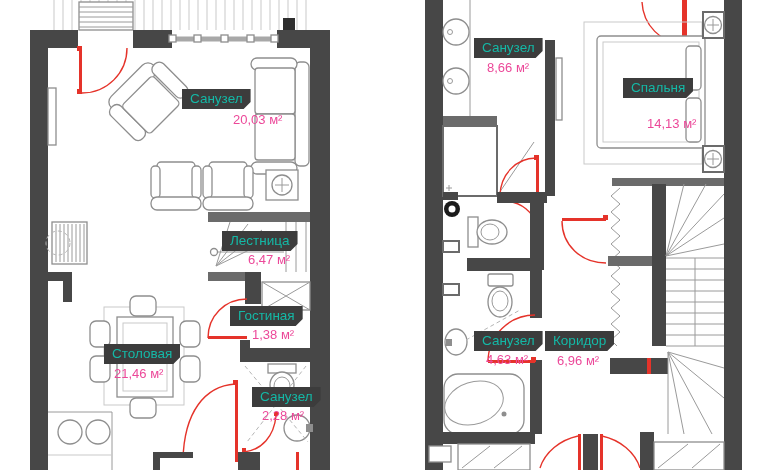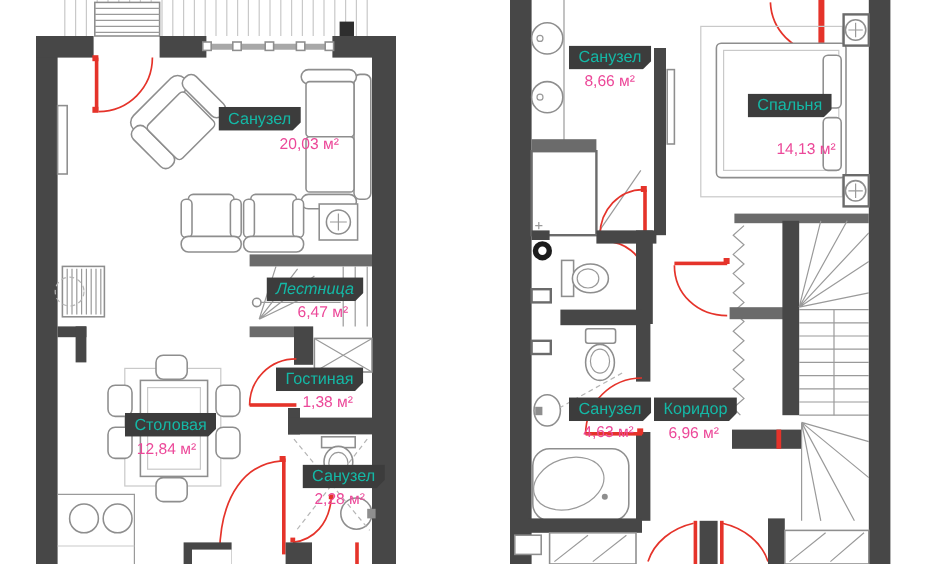--- a/index.html
+++ b/index.html
@@ -298,30 +298,30 @@
       <path class="mid" d="M658 468L688 444M692 468L720 444"></path>
     </g>
   </g>
 </svg>
 
 <div>
   <div class="tag" style="left:182px;top:89px;">Санузел</div>
   <div class="area" style="left:197px;top:112px;margin-left:36px;">20,03 м²</div>
 </div>
 <div>
-  <div class="tag" style="left:222px;top:231px;font-style:italic;">Лестница</div>
+  <div class="tag" style="left:222px;top:231px;">Лестница</div>
   <div class="area" style="left:248px;top:252px;">6,47 м²</div>
 </div>
 <div>
   <div class="tag" style="left:230px;top:306px;">Гостиная</div>
   <div class="area" style="left:252px;top:327px;">1,38 м²</div>
 </div>
 <div>
   <div class="tag" style="left:104px;top:344px;">Столовая</div>
-  <div class="area" style="left:114px;top:366px;">12,84 м²</div>
+  <div class="area" style="left:114px;top:366px;">21,46 м²</div>
 </div>
 <div>
   <div class="tag" style="left:252px;top:387px;">Санузел</div>
   <div class="area" style="left:262px;top:408px;">2,28 м²</div>
 </div>
 <div>
   <div class="tag" style="left:474px;top:38px;">Санузел</div>
   <div class="area" style="left:487px;top:60px;">8,66 м²</div>
 </div>
 <div>

